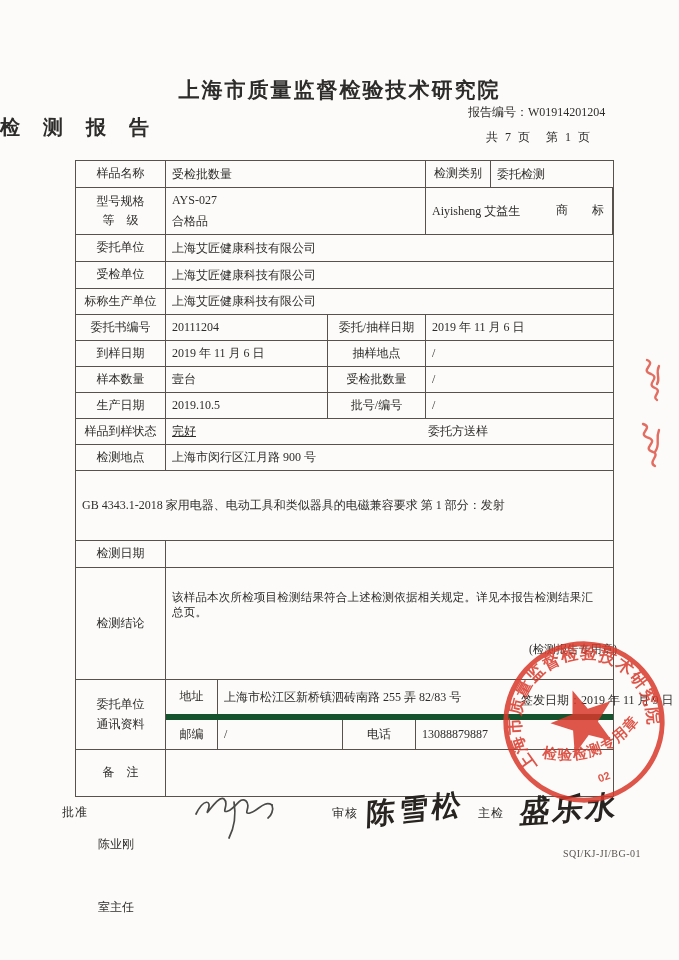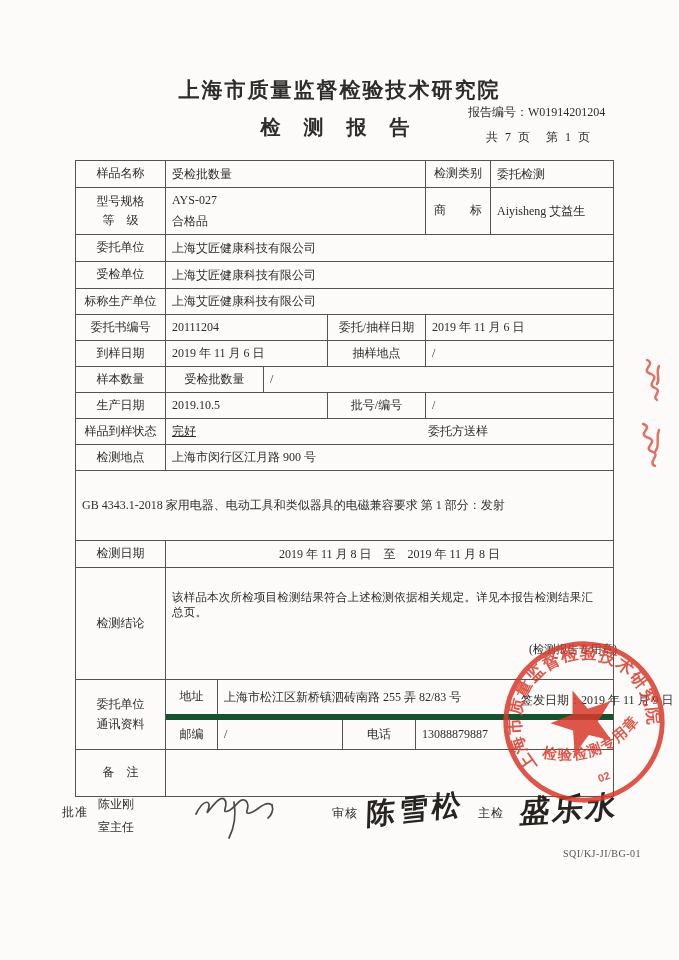--- a/index.html
+++ b/index.html
@@ -5,21 +5,21 @@
   html,body{margin:0;padding:0;}
   body{
     width:679px;height:960px;position:relative;overflow:hidden;
     background:#fcfbf9;
     font-family:"Liberation Serif","DejaVu Serif",serif;
     color:#2e2c2a;
   }
   .abs{position:absolute;}
   
   .institute{left:0;top:76px;width:679px;text-align:center;font-size:21px;font-weight:bold;letter-spacing:2px;}
-  .rpt-title{left:0;top:114px;width:679px;text-align:center;font-size:20px;font-weight:bold;letter-spacing:9px;}
+  .rpt-title{left:0;top:114px;width:679px;text-align:left;font-size:20px;font-weight:bold;letter-spacing:9px;}
   .rpt-no{left:468px;top:104px;font-size:12px;}
   .pagination{left:486px;top:129px;font-size:12px;letter-spacing:2px;}
   
   .doc-table{left:75px;top:160px;width:537px;border:1px solid #57524c;background:transparent;}
   .trow{display:flex;border-bottom:1px solid #57524c;box-sizing:border-box;}
   .trow.lastrow{border-bottom:none;}
   .c{box-sizing:border-box;border-right:1px solid #57524c;display:flex;align-items:center;font-size:12px;overflow:visible;}
   .c.end{border-right:none;}
   .lab{justify-content:center;text-align:center;flex-direction:column;line-height:1.6;}
   .val{padding:1px 6px;}
@@ -28,21 +28,21 @@
   
   .concl{position:relative;display:block;}
   .concl .para{position:absolute;left:6px;top:22px;width:430px;font-size:11.5px;letter-spacing:0.2px;}
   .concl .sealnote{position:absolute;left:363px;top:74px;font-size:11.5px;white-space:nowrap;}
   .concl .issuedate{position:absolute;left:355px;top:97px;font-size:12px;white-space:nowrap;margin-top:27px;}
   
   .state-val{position:relative;text-decoration:underline;}
   .state-val .delivery{position:absolute;left:262px;top:4px;}
   
   .ft-label{font-size:12px;letter-spacing:1px;}
-  .ft-name{font-size:12px;line-height:23px;}
+  .ft-name{font-size:12px;line-height:23px;margin-top:40px;}
   .handwrite{font-family:"DejaVu Serif",serif;font-weight:700;color:#262320;white-space:nowrap;}
   .sign-review{font-size:29px;transform:rotate(-6deg) skewX(-8deg);letter-spacing:4px;}
   .sign-chief{font-size:30px;transform:rotate(-3deg) skewX(-10deg);letter-spacing:3px;}
   .doc-code{font-size:10px;color:#56524e;letter-spacing:0.5px;}
   
   .stamp{left:500px;top:638px;width:168px;height:168px;transform:rotate(-20deg);opacity:0.85;pointer-events:none;}
   .edge-marks{left:633px;top:352px;width:38px;height:130px;opacity:0.8;}
   .small{font-size:11px;}
 </style>
 </head>
@@ -64,22 +64,22 @@
 
   <div class="trow" style="height:47px">
     <div class="c lab" style="width:90px">
       <span>型号规格</span>
       <span>等　级</span>
     </div>
     <div class="c val stack" style="width:260px">
       <span>AYS-027</span>
       <span>合格品</span>
     </div>
+    <div class="c val end" style="flex:1">Aiyisheng 艾益生</div>
     <div class="c lab" style="width:65px">商　　标</div>
-    <div class="c val end" style="flex:1">Aiyisheng 艾益生</div>
   </div>
 
   <div class="trow" style="height:27px">
     <div class="c lab" style="width:90px">委托单位</div>
     <div class="c val end" style="flex:1">上海艾匠健康科技有限公司</div>
   </div>
 
   <div class="trow" style="height:27px">
     <div class="c lab" style="width:90px">受检单位</div>
     <div class="c val end" style="flex:1">上海艾匠健康科技有限公司</div>
@@ -99,20 +99,21 @@
 
   <div class="trow" style="height:26px">
     <div class="c lab" style="width:90px">到样日期</div>
     <div class="c val" style="width:162px">2019 年 11 月 6 日</div>
     <div class="c lab" style="width:98px">抽样地点</div>
     <div class="c val end" style="flex:1">/</div>
   </div>
 
   <div class="trow" style="height:26px">
     <div class="c lab" style="width:90px">样本数量</div>
+    <div class="c val" style="width:162px">壹台</div>
     <div class="c lab" style="width:98px">受检批数量</div>
     <div class="c val end" style="flex:1">/</div>
   </div>
 
   <div class="trow" style="height:26px">
     <div class="c lab" style="width:90px">生产日期</div>
     <div class="c val" style="width:162px">2019.10.5</div>
     <div class="c lab" style="width:98px">批号/编号</div>
     <div class="c val end" style="flex:1">/</div>
   </div>
@@ -129,21 +130,20 @@
     <div class="c lab" style="width:90px">检测地点</div>
     <div class="c val end" style="flex:1">上海市闵行区江月路 900 号</div>
   </div>
 
   <div class="trow" style="height:70px">
     <div class="c val end" style="flex:1">GB 4343.1-2018 家用电器、电动工具和类似器具的电磁兼容要求 第 1 部分：发射</div>
   </div>
 
   <div class="trow" style="height:27px">
     <div class="c lab" style="width:90px">检测日期</div>
-    <div class="c val end center-val" style="flex:1">2019 年 11 月 8 日　至　2019 年 11 月 8 日</div>
   </div>
 
   <div class="trow" style="height:112px">
     <div class="c lab" style="width:90px">检测结论</div>
     <div class="c end concl" style="flex:1">
       <div class="para">该样品本次所检项目检测结果符合上述检测依据相关规定。详见本报告检测结果汇总页。</div>
       <div class="sealnote">(检测报告专用章)</div>
       <div class="issuedate">签发日期：2019 年 11 月 9 日</div>
     </div>
   </div>

